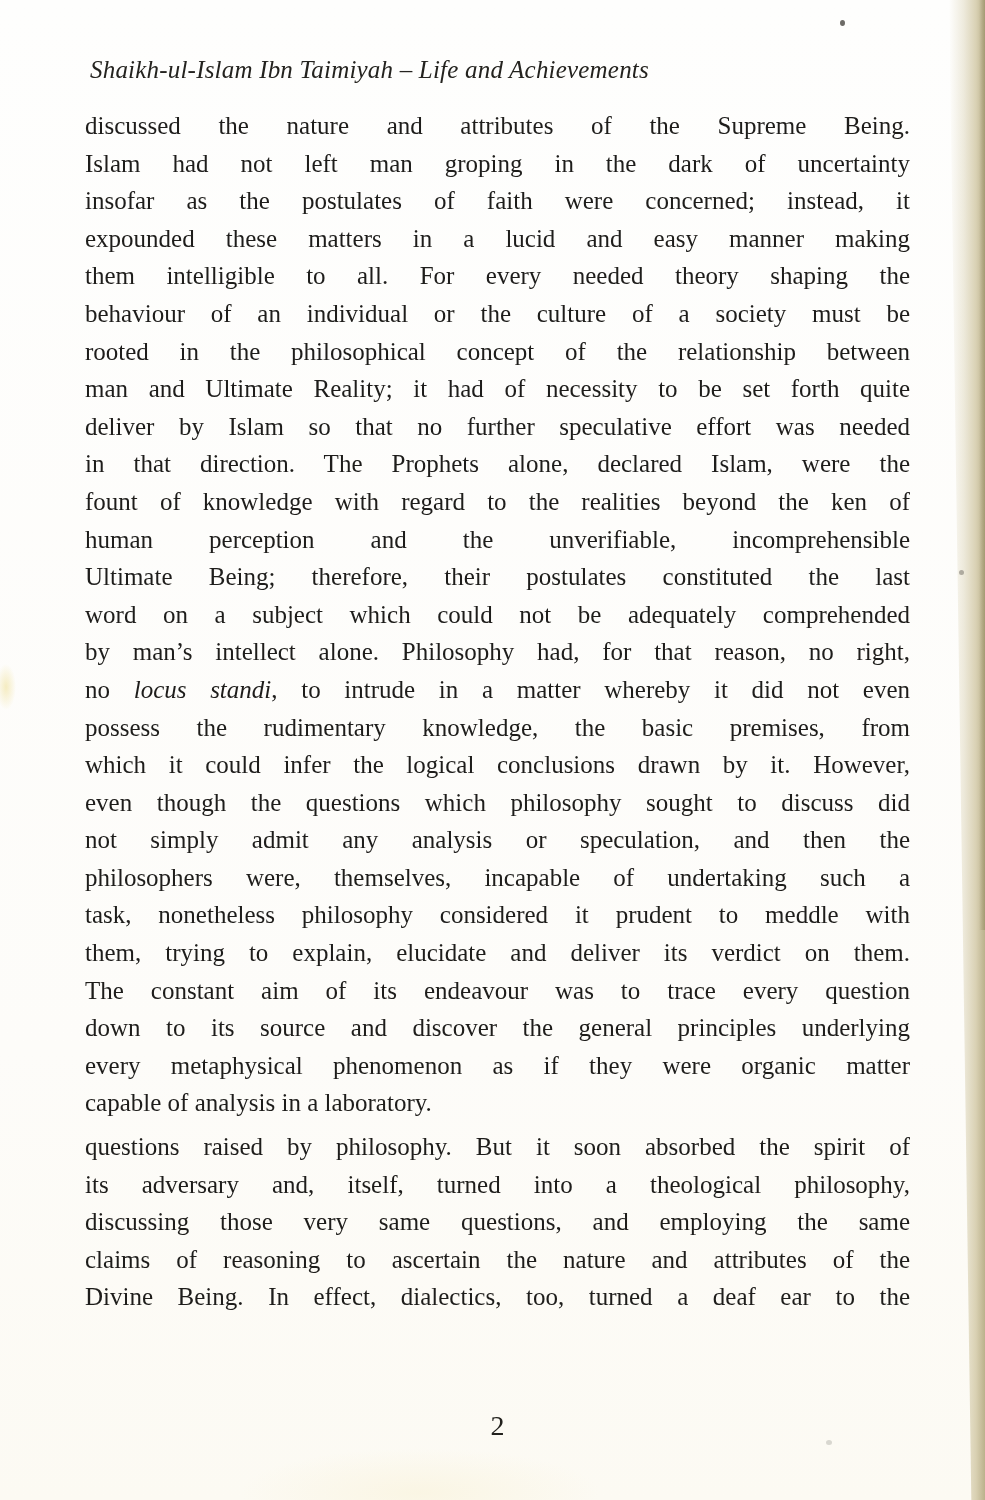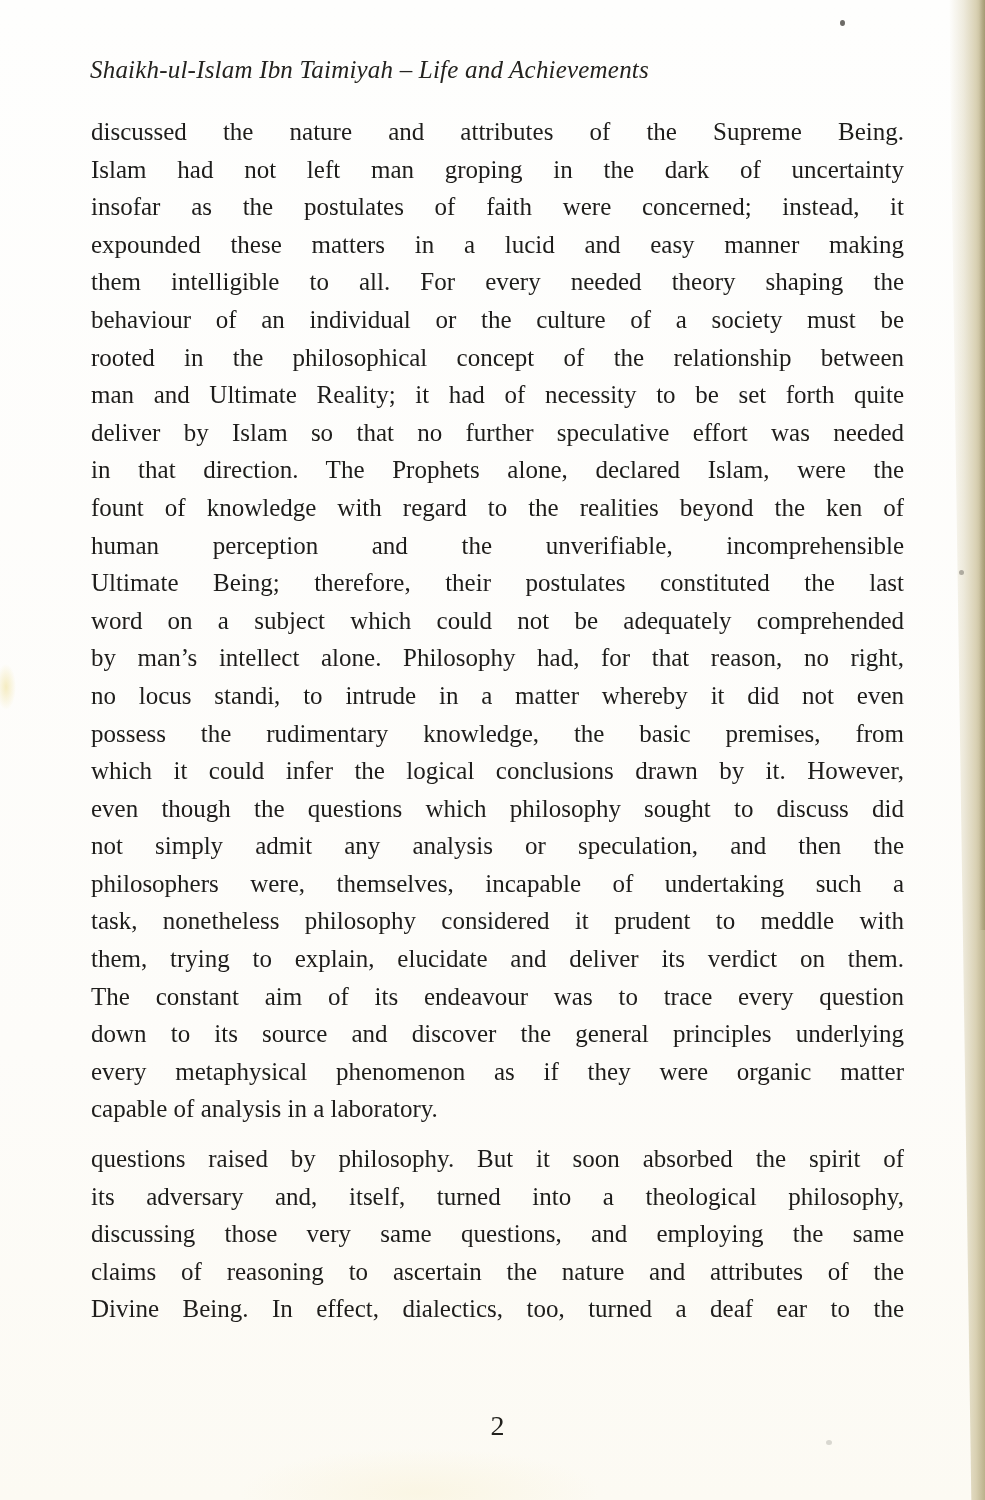--- a/index.html
+++ b/index.html
@@ -79,37 +79,37 @@
     margin-top: 20px;
   }
 
   
   .page-body {
     position: absolute;
     left: 79px;
     top: 101px;
     width: 837px;
   }
-  .para { margin: 12px; }
+  .para { margin: 6px; }
   .line {
     text-align: justify;
     text-align-last: justify;
     font-size: 25px;
     line-height: 37.6px;
     height: 37.6px;
     overflow: hidden;
     color: #1e1d1b;
   }
   .line.end {
     text-align-last: left;
   }
   .line.indent {
     text-indent: 36px;
   }
-  .it { }
+  .it { font-style: italic; }
 
   
   .folio {
     position: absolute;
     left: 79px;
     top: 1410px;
     width: 837px;
     text-align: center;
     font-size: 28px;
     color: #22211d;

